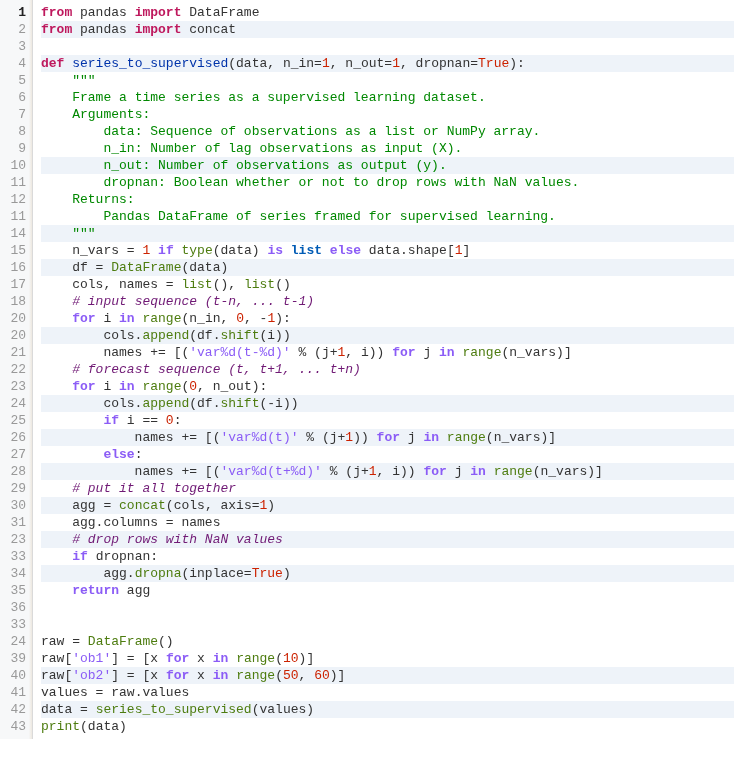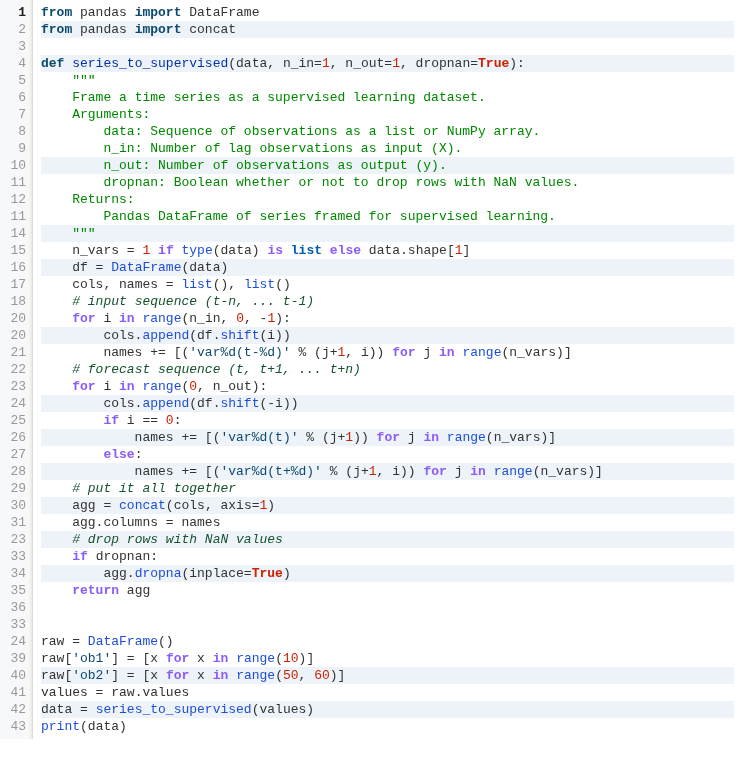--- a/index.html
+++ b/index.html
@@ -38,30 +38,30 @@
     overflow: hidden;
   }
   .code .line {
     height: 17px;
   }
   .code .line.hl {
     background: #eef3f9;
   }
   
   .kw   { color: #8b5cf6; font-weight: 600; }   
-  .kw2  { color: #0c4a6e; font-weight: 600; }   
-  .str  { color: #0c4a6e; }
+  .kw2  { color: #be185d; font-weight: 600; }   
+  .str  { color: #8b5cf6; }
   .doc  { color: #008800; }
-  .cmt  { color: #14532d; font-style: italic; }
+  .cmt  { color: #701a75; font-style: italic; }
   .num  { color: #cc2200; }
-  .bool { color: #cc2200; font-weight: 700; }
+  .bool { color: #cc2200; font-weight: 400; }
   .fn   { color: #0033aa; }
   .name { color: #333; }
   .op   { color: #333; }
-  .call { color: #1d4ed8; }
+  .call { color: #4d7c0f; }
   .type { color: #005bb5; font-weight: 600; }
 </style>
 </head>
 <body>
 
 <div class="editor">
   <div class="gutter" id="gutter">
       <div class="ln cur">1</div>
       <div class="ln">2</div>
       <div class="ln">3</div>

